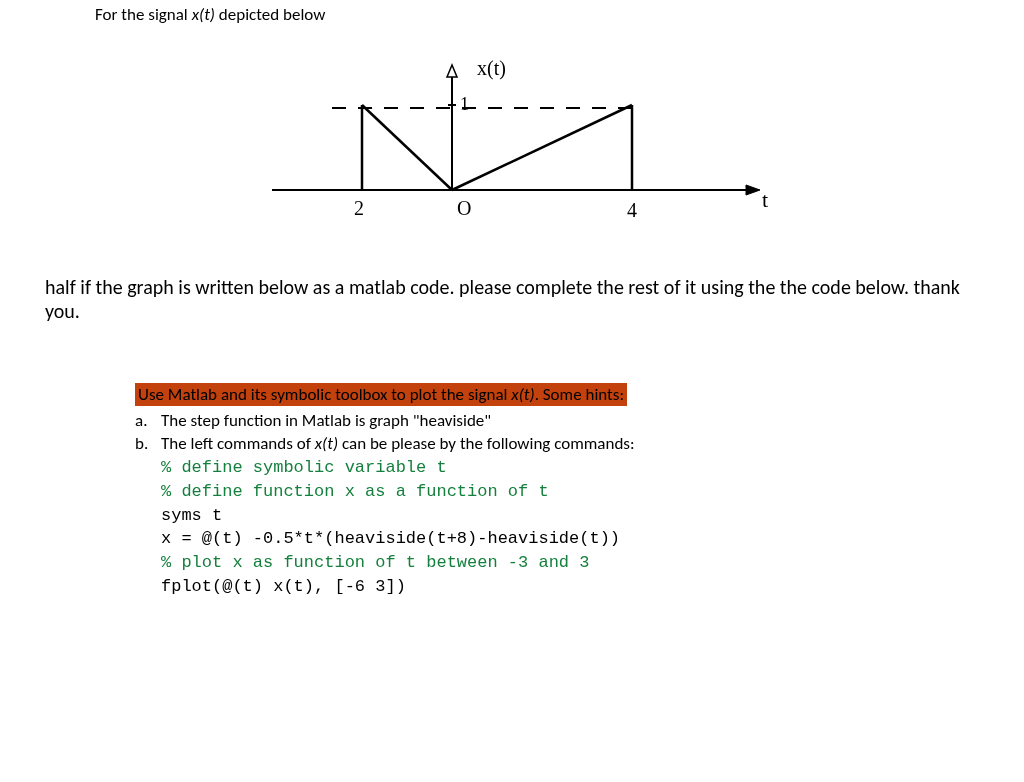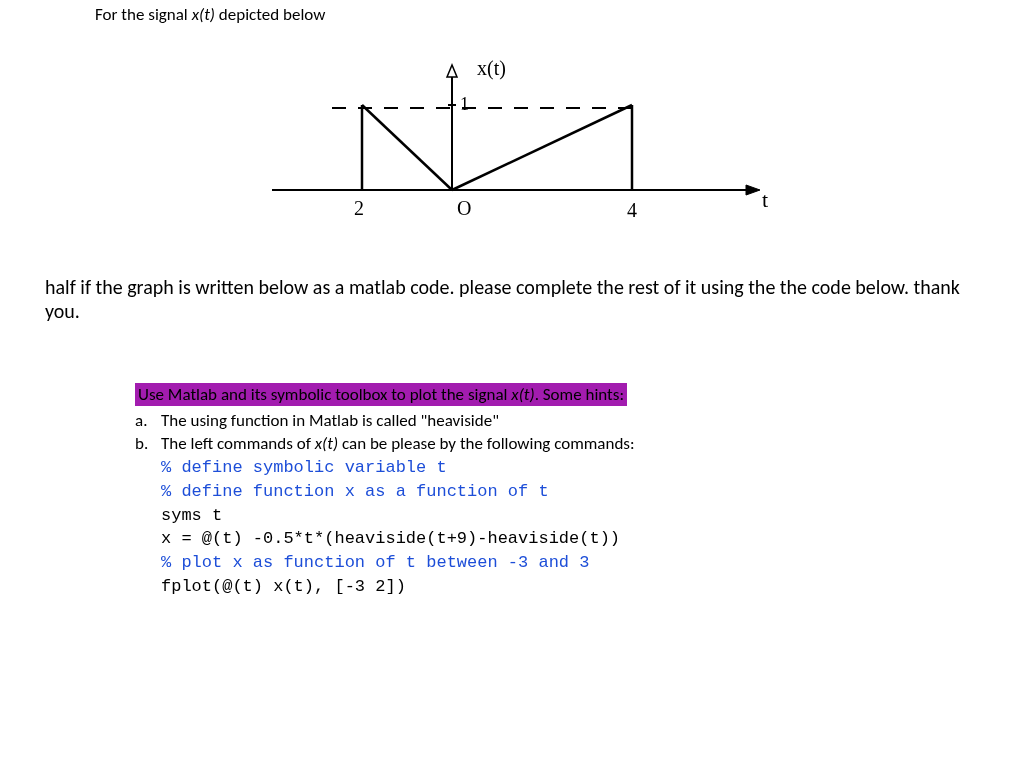--- a/index.html
+++ b/index.html
@@ -29,21 +29,21 @@
     }
     .description {
       font-size: 20px;
       margin: 20px 20px 60px 20px;
     }
     .question-block {
       margin-left: 100px;
       margin-right: 60px;
     }
     .highlight-line {
-      background-color: #a21caf;
+      background-color: #c2410c;
       display: inline-block;
       padding: 1px 3px;
       margin-left: 10px;
       font-size: 17px;
     }
     .hint-list {
       margin: 4px 0 0 10px;
       padding: 0;
       font-size: 17px;
     }
@@ -62,21 +62,21 @@
     .code-block {
       margin-left: 36px;
       font-size: 17px;
       line-height: 1.4;
     }
     .code-line {
       font-family: 'Courier New', Courier, monospace;
       white-space: pre;
     }
     .comment {
-      color: #1d4ed8;
+      color: #15803d;
     }
     .code {
       color: #000;
     }
     .closing {
       margin-top: 10px;
       margin-left: 10px;
       font-size: 17px;
     }
   </style>
@@ -125,34 +125,34 @@
   <div class="question-block">
     <div>
       <span class="highlight-line">
         <span>Use Matlab and its symbolic toolbox to plot the signal </span><span class="italic-x">x(t)</span><span>. Some hints:</span>
       </span>
     </div>
 
     <div class="hint-list">
       <div class="hint-item">
         <div class="hint-label">a.</div>
-        <div class="hint-content">The using function in Matlab is called "heaviside"</div>
+        <div class="hint-content">The step function in Matlab is graph "heaviside"</div>
       </div>
       <div class="hint-item">
         <div class="hint-label">b.</div>
         <div class="hint-content">
           <span>The left commands of </span><span class="italic-x">x(t)</span><span> can be please by the following commands:</span>
         </div>
       </div>
     </div>
 
     <div class="code-block">
       <div class="code-line comment">% define symbolic variable t</div>
       <div class="code-line comment">% define function x as a function of t</div>
       <div class="code-line code">syms t</div>
-      <div class="code-line code">x = @(t) -0.5*t*(heaviside(t+9)-heaviside(t))</div>
+      <div class="code-line code">x = @(t) -0.5*t*(heaviside(t+8)-heaviside(t))</div>
       <div class="code-line comment">% plot x as function of t between -3 and 3</div>
-      <div class="code-line code">fplot(@(t) x(t), [-3 2])</div>
+      <div class="code-line code">fplot(@(t) x(t), [-6 3])</div>
     </div>
 
   </div>
 
 </div>
 
 </body></html>

